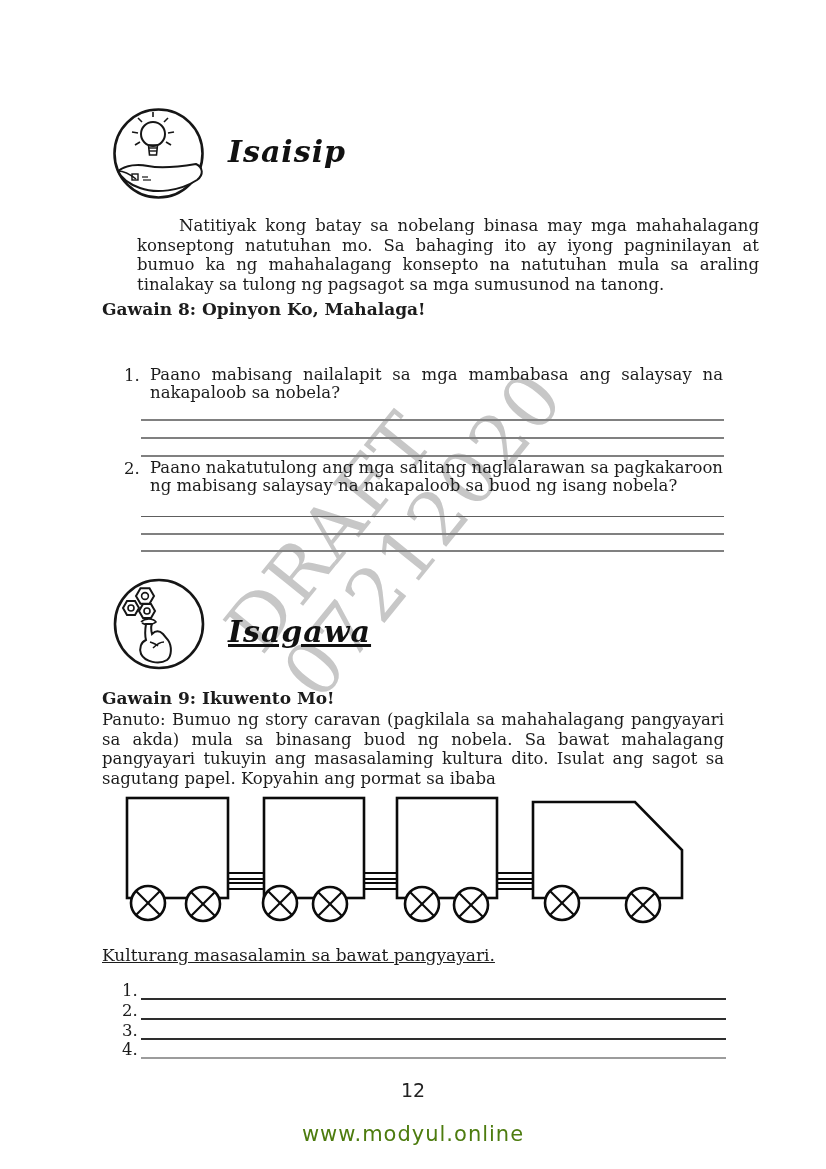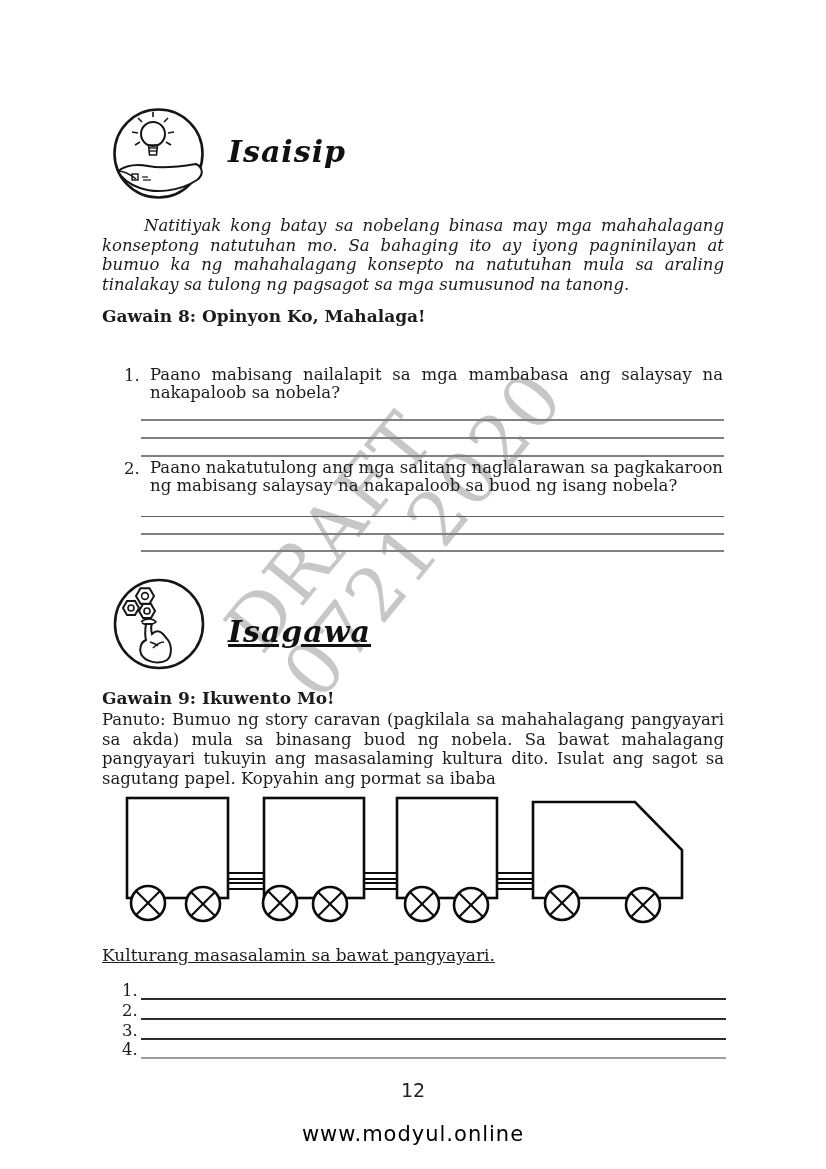--- a/index.html
+++ b/index.html
@@ -15,36 +15,36 @@
     font-size:74px;line-height:74px;letter-spacing:2px;
     color:#c7c7c7;white-space:nowrap;font-family:"DejaVu Serif",serif;
   }
   
   .icon-circle{position:absolute;}
   .section-title{
     position:absolute;font-size:30px;font-weight:bold;font-style:italic;
     letter-spacing:1px;color:#111;
   }
   .body-text{position:absolute;font-size:16.5px;line-height:19.5px;text-align:justify;}
-  .intro{font-style:italic;text-indent:42px;}
+  .intro{text-indent:42px;margin-left:35px;}
   .heading{position:absolute;font-size:17px;font-weight:bold;line-height:21px;}
   .question{position:absolute;display:flex;}
   .q-num{width:26px;flex:0 0 26px;font-size:16.5px;line-height:19.5px;}
   .q-text{width:573px;font-size:16.5px;line-height:18px;text-align:justify;}
   .rule{position:absolute;left:141px;width:583px;border-top:2px solid #808080;height:0;}
   .rule.thin{border-top:1px solid #5e5e5e;}
   .rule.dark{width:585px;border-top:2px solid #2e2e2e;}
   .rule.faint{width:585px;border-top:2px solid #9c9c9c;}
   .list-num{position:absolute;left:122px;font-size:16.5px;line-height:19px;}
   .caption{position:absolute;font-size:17px;}
   .page-num{position:absolute;left:0;top:1079px;width:826px;text-align:center;
     font-family:"DejaVu Sans","Liberation Sans",sans-serif;font-size:19px;color:#222;}
   .footer{position:absolute;left:0;top:1122px;width:826px;text-align:center;
     font-family:"DejaVu Sans","Liberation Sans",sans-serif;font-size:21px;
-    letter-spacing:1px;color:#000000;}
+    letter-spacing:1px;color:#4d7c0f;}
   svg{display:block;}
 </style>
 </head>
 <body>
 
 <div class="page">
 
   <div class="watermark">
     <div>DRAFT</div>
     <div>07212020</div>
@@ -73,21 +73,21 @@
         <path d="M6 64 C13 64 19 68 24 72" stroke-width="1.6"></path>
         <rect x="20" y="67" width="6" height="6" stroke-width="1.4"></rect>
         <line x1="30" y1="70" x2="36" y2="70" stroke-width="1.2"></line>
         <line x1="31" y1="73" x2="39" y2="73" stroke-width="1.2"></line>
       </svg>
     </div>
     <div class="section-title" style="left:228px;top:134px;">Isaisip</div>
 
     <div class="body-text intro" style="left:102px;top:216px;width:622px;">Natitiyak kong batay sa nobelang binasa may mga mahahalagang konseptong natutuhan mo. Sa bahaging ito ay iyong pagninilayan at bumuo ka ng mahahalagang konsepto na natutuhan mula sa araling tinalakay sa tulong ng pagsagot sa mga sumusunod na tanong.</div>
 
-    <div class="heading" style="left:102px;top:306px;text-align:center;">Gawain 8: Opinyon Ko, Mahalaga!</div>
+    <div class="heading" style="left:102px;top:299px;text-align:center;">Gawain 8: Opinyon Ko, Mahalaga!</div>
 
     <div class="question" style="left:124px;top:366px;">
       <div class="q-num">1.</div>
       <div class="q-text">Paano mabisang nailalapit sa mga mambabasa ang salaysay na nakapaloob sa nobela?</div>
     </div>
     <div class="rule" style="top:419px;"></div>
     <div class="rule" style="top:437px;"></div>
     <div class="rule" style="top:455px;"></div>
 
     <div class="question" style="left:124px;top:459px;">

